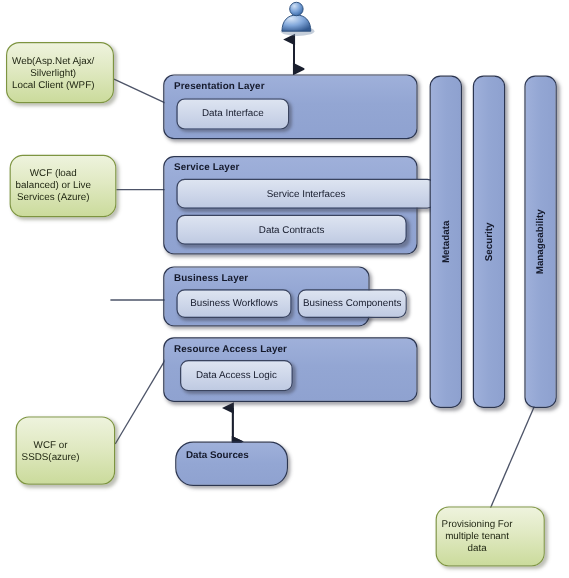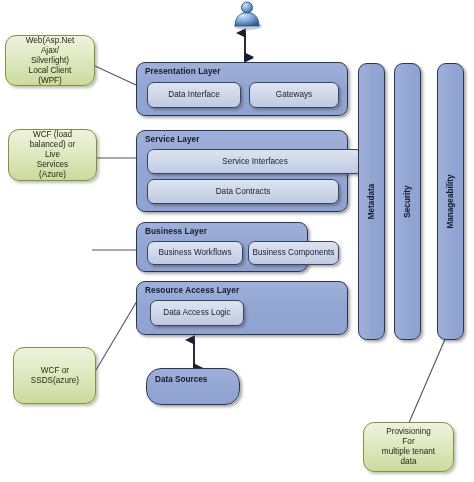--- a/index.html
+++ b/index.html
@@ -87,22 +87,22 @@
   
   .note-box {
     position: absolute;
     border: 1.2px solid #7d9440;
     border-radius: 11px;
     background: linear-gradient(180deg, #eef3dd 0%, #e0e9c2 45%, #cbdb9c 100%);
     box-shadow: 2px 2px 3px rgba(90,95,70,0.4);
     box-sizing: border-box;
     display: flex;
     align-items: center;
-    justify-content: flex-end;
-    padding: 2px 16px;
+    justify-content: flex-start;
+    padding: 2px 4px;
   }
   .note-label {
     font-size: 8.2px;
     color: #1d2310;
     text-align: center;
     line-height: 1.22;
   }
 
   
   .ds-box {
@@ -217,23 +217,20 @@
         <path d="M28,13 L22,16.5 L22,23 L28,19.5 Z" fill="url(#cubeRight)"></path>
       </g>
     </g>
   </svg>
 
   <div class="layer-box" style="left:136px; top:62px; width:212px; height:54px;">
     <div class="layer-title">Presentation Layer</div>
     <div class="comp-box" style="left:10px; top:19px; width:94px; height:26px;">
       <span class="comp-label">Data Interface</span>
     </div>
-    <div class="comp-box" style="left:112px; top:19px; width:90px; height:26px;">
-      <span class="comp-label">Gateways</span>
-    </div>
   </div>
 
   <div class="layer-box" style="left:136px; top:130px; width:212px; height:82px;">
     <div class="layer-title">Service Layer</div>
     <div class="comp-box" style="left:10px; top:18px; width:216px; height:25px;">
       <span class="comp-label">Service Interfaces</span>
     </div>
     <div class="comp-box" style="left:10px; top:48px; width:192px; height:25px;">
       <span class="comp-label">Data Contracts</span>
     </div>

